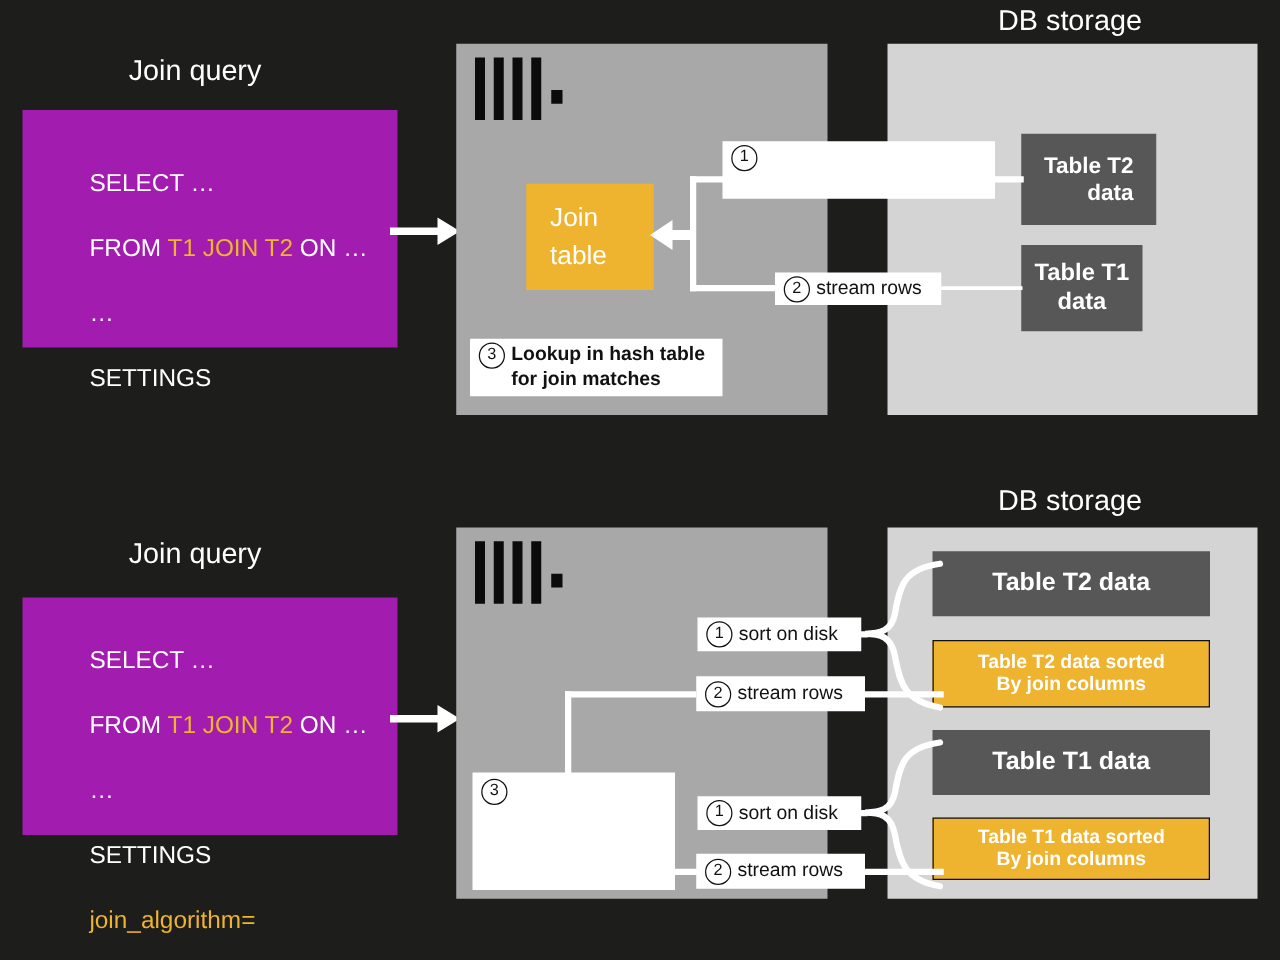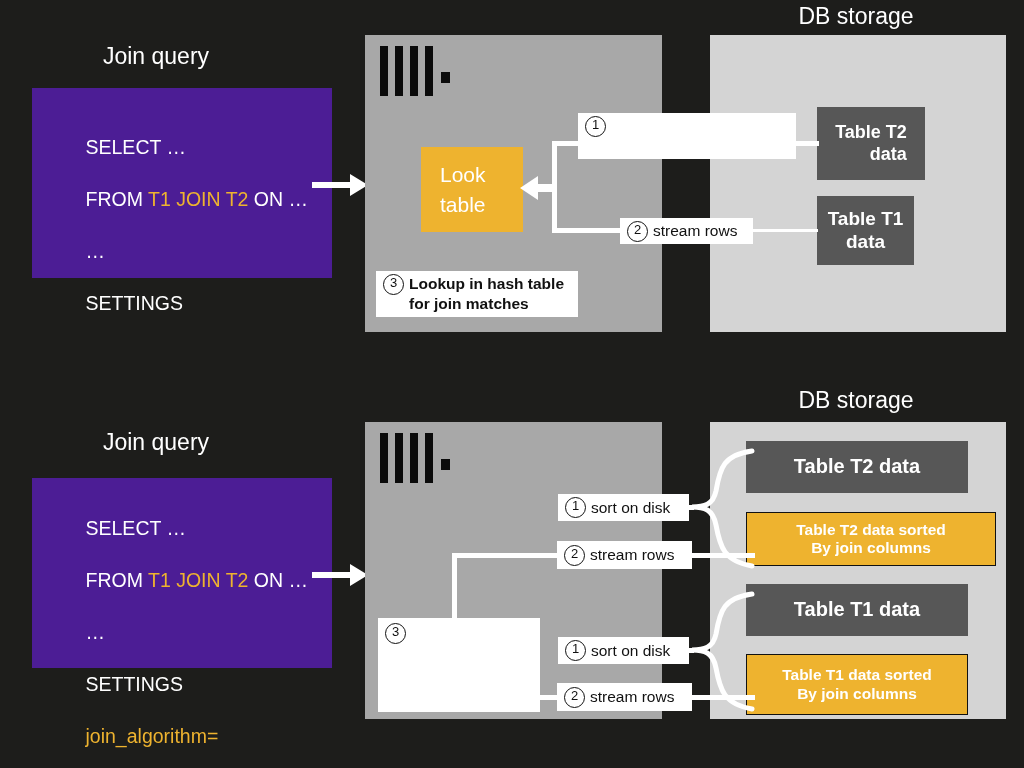--- a/index.html
+++ b/index.html
@@ -5,21 +5,21 @@
   html,body{margin:0;padding:0;background:#1d1d1b;}
   body{width:1024px;height:768px;position:relative;overflow:hidden;
        font-family:"Liberation Sans","DejaVu Sans",sans-serif;
        -webkit-font-smoothing:antialiased;}
   .abs{position:absolute;box-sizing:border-box;}
 
   
   .heading{color:#ffffff;font-size:23px;text-align:center;white-space:nowrap;}
 
   
-  .query-box{background:#4c1d95;margin-left:14px;}
+  .query-box{background:#a21caf;}
   .query-text{color:#ffffff;font-size:19.5px;line-height:26px;white-space:pre;}
   .kw-orange{color:#eeb32f;}
 
   
   .server-box{background:#a8a8a8;}
   .ch-logo{position:absolute;}
   .ch-bar{position:absolute;background:#0b0b0b;}
   .ch-dot{position:absolute;background:#0b0b0b;}
 
   
@@ -79,21 +79,21 @@
 
     <div class="ch-logo" style="left:15px;top:11px;width:85px;height:50px;">
       <div class="ch-bar" style="left:0px;top:0px;width:8px;height:50px;"></div>
       <div class="ch-bar" style="left:15px;top:0px;width:8px;height:50px;"></div>
       <div class="ch-bar" style="left:30px;top:0px;width:8px;height:50px;"></div>
       <div class="ch-bar" style="left:45px;top:0px;width:8px;height:50px;"></div>
       <div class="ch-dot" style="left:61px;top:26px;width:9px;height:11px;"></div>
     </div>
 
     <div class="abs hash-box" style="left:56px;top:112px;width:102px;height:85px;">
-      <div>Look</div>
+      <div>Join</div>
       <div>table</div>
     </div>
   </div>
 
   <div class="abs db-box" style="left:710px;top:35px;width:296px;height:297px;">
     <div class="abs tbl-dark" style="left:107px;top:72px;width:108px;height:73px;font-size:18px;white-space:pre;text-align:right;">
       <span>Table T2
 data</span>
     </div>
     <div class="abs tbl-dark" style="left:107px;top:161px;width:97px;height:69px;font-size:19px;white-space:pre;">
@@ -166,28 +166,28 @@
       <div class="ch-bar" style="left:30px;top:0px;width:8px;height:50px;"></div>
       <div class="ch-bar" style="left:45px;top:0px;width:8px;height:50px;"></div>
       <div class="ch-dot" style="left:61px;top:26px;width:9px;height:11px;"></div>
     </div>
   </div>
 
   <div class="abs db-box" style="left:710px;top:38px;width:296px;height:297px;">
     <div class="abs tbl-dark" style="left:36px;top:19px;width:222px;height:52px;font-size:20px;white-space:pre;">
       <span>Table T2 data</span>
     </div>
-    <div class="abs tbl-yellow" style="left:36px;top:90px;width:250px;height:54px;font-size:15.5px;white-space:pre;">
+    <div class="abs tbl-yellow" style="left:36px;top:90px;width:222px;height:54px;font-size:15.5px;white-space:pre;">
       <span>Table T2 data sorted
 By join columns</span>
     </div>
     <div class="abs tbl-dark" style="left:36px;top:162px;width:222px;height:52px;font-size:20px;white-space:pre;">
       <span>Table T1 data</span>
     </div>
-    <div class="abs tbl-yellow" style="left:36px;top:232px;width:222px;height:61px;font-size:15.5px;white-space:pre;">
+    <div class="abs tbl-yellow" style="left:36px;top:232px;width:222px;height:50px;font-size:15.5px;white-space:pre;">
       <span>Table T1 data sorted
 By join columns</span>
     </div>
   </div>
 
   <svg style="left:690px;top:63px;" width="72" height="124" viewBox="0 0 72 124">
     <path d="M62 4 C 34 8, 30 20, 26 44 C 23 58, 14 60, 2 60
              C 14 60, 23 62, 26 78 C 30 100, 34 114, 62 119" fill="none" stroke="#ffffff" stroke-width="5" stroke-linecap="round"></path>
   </svg>
 

